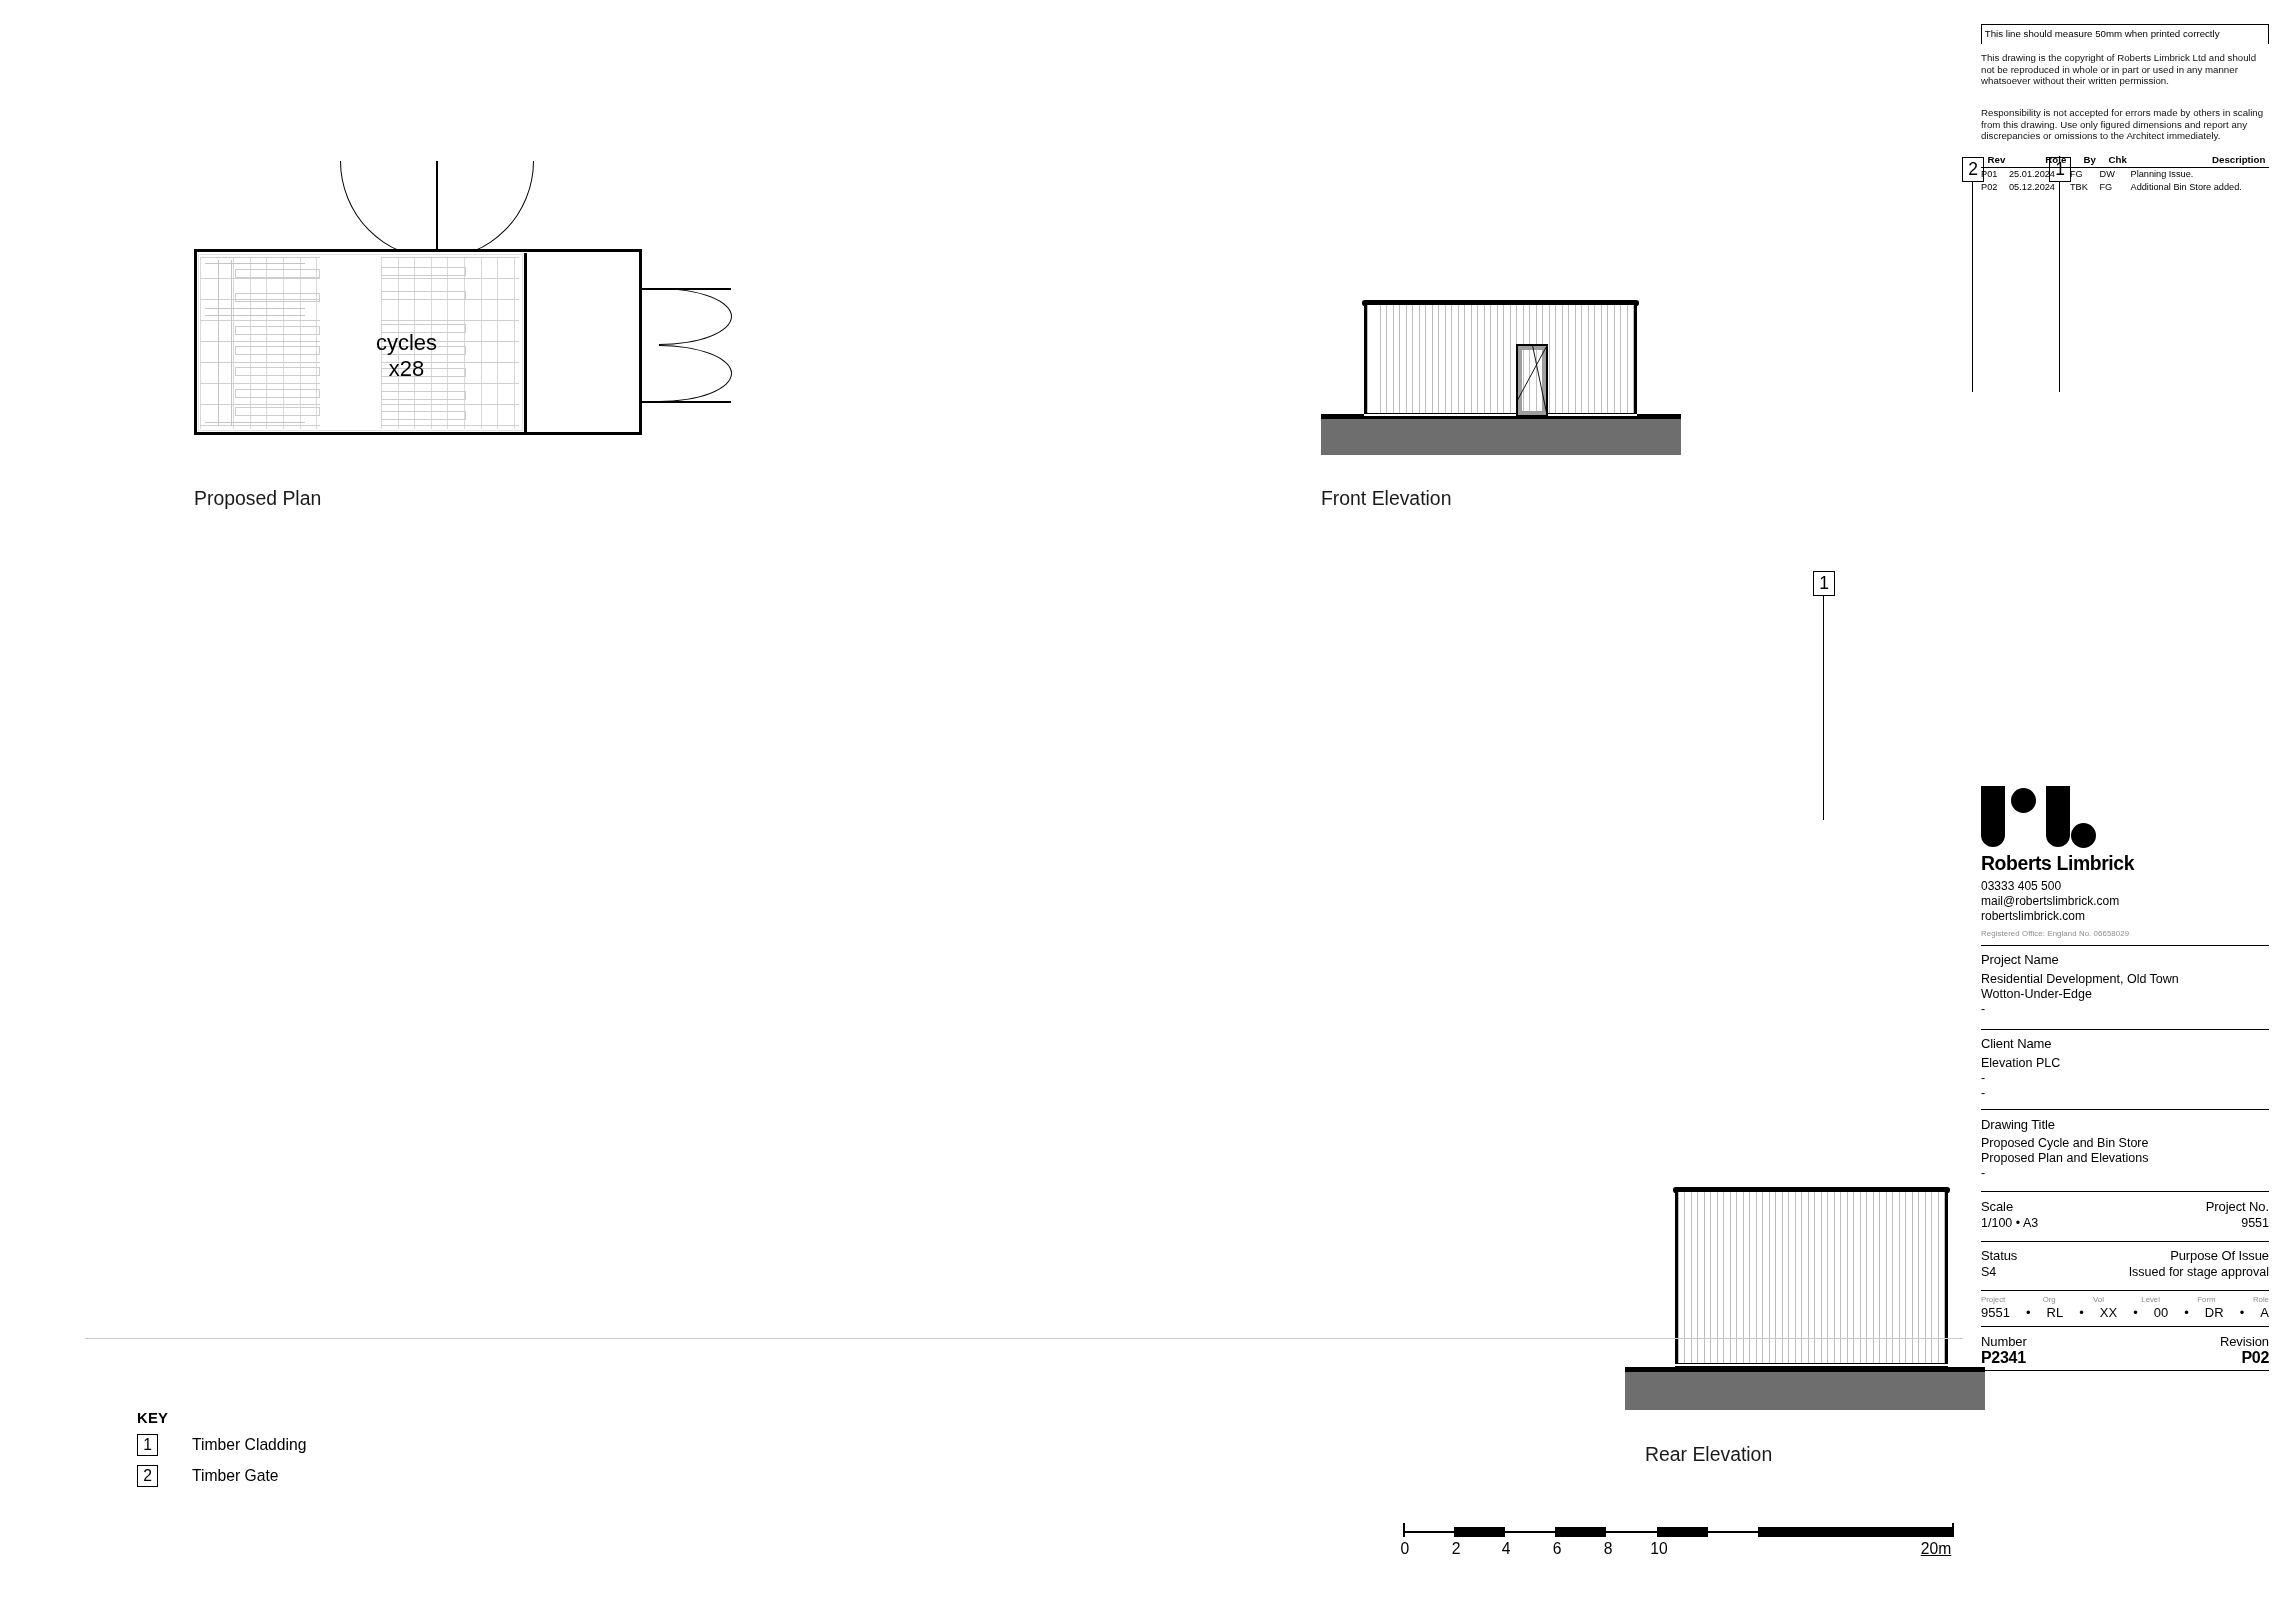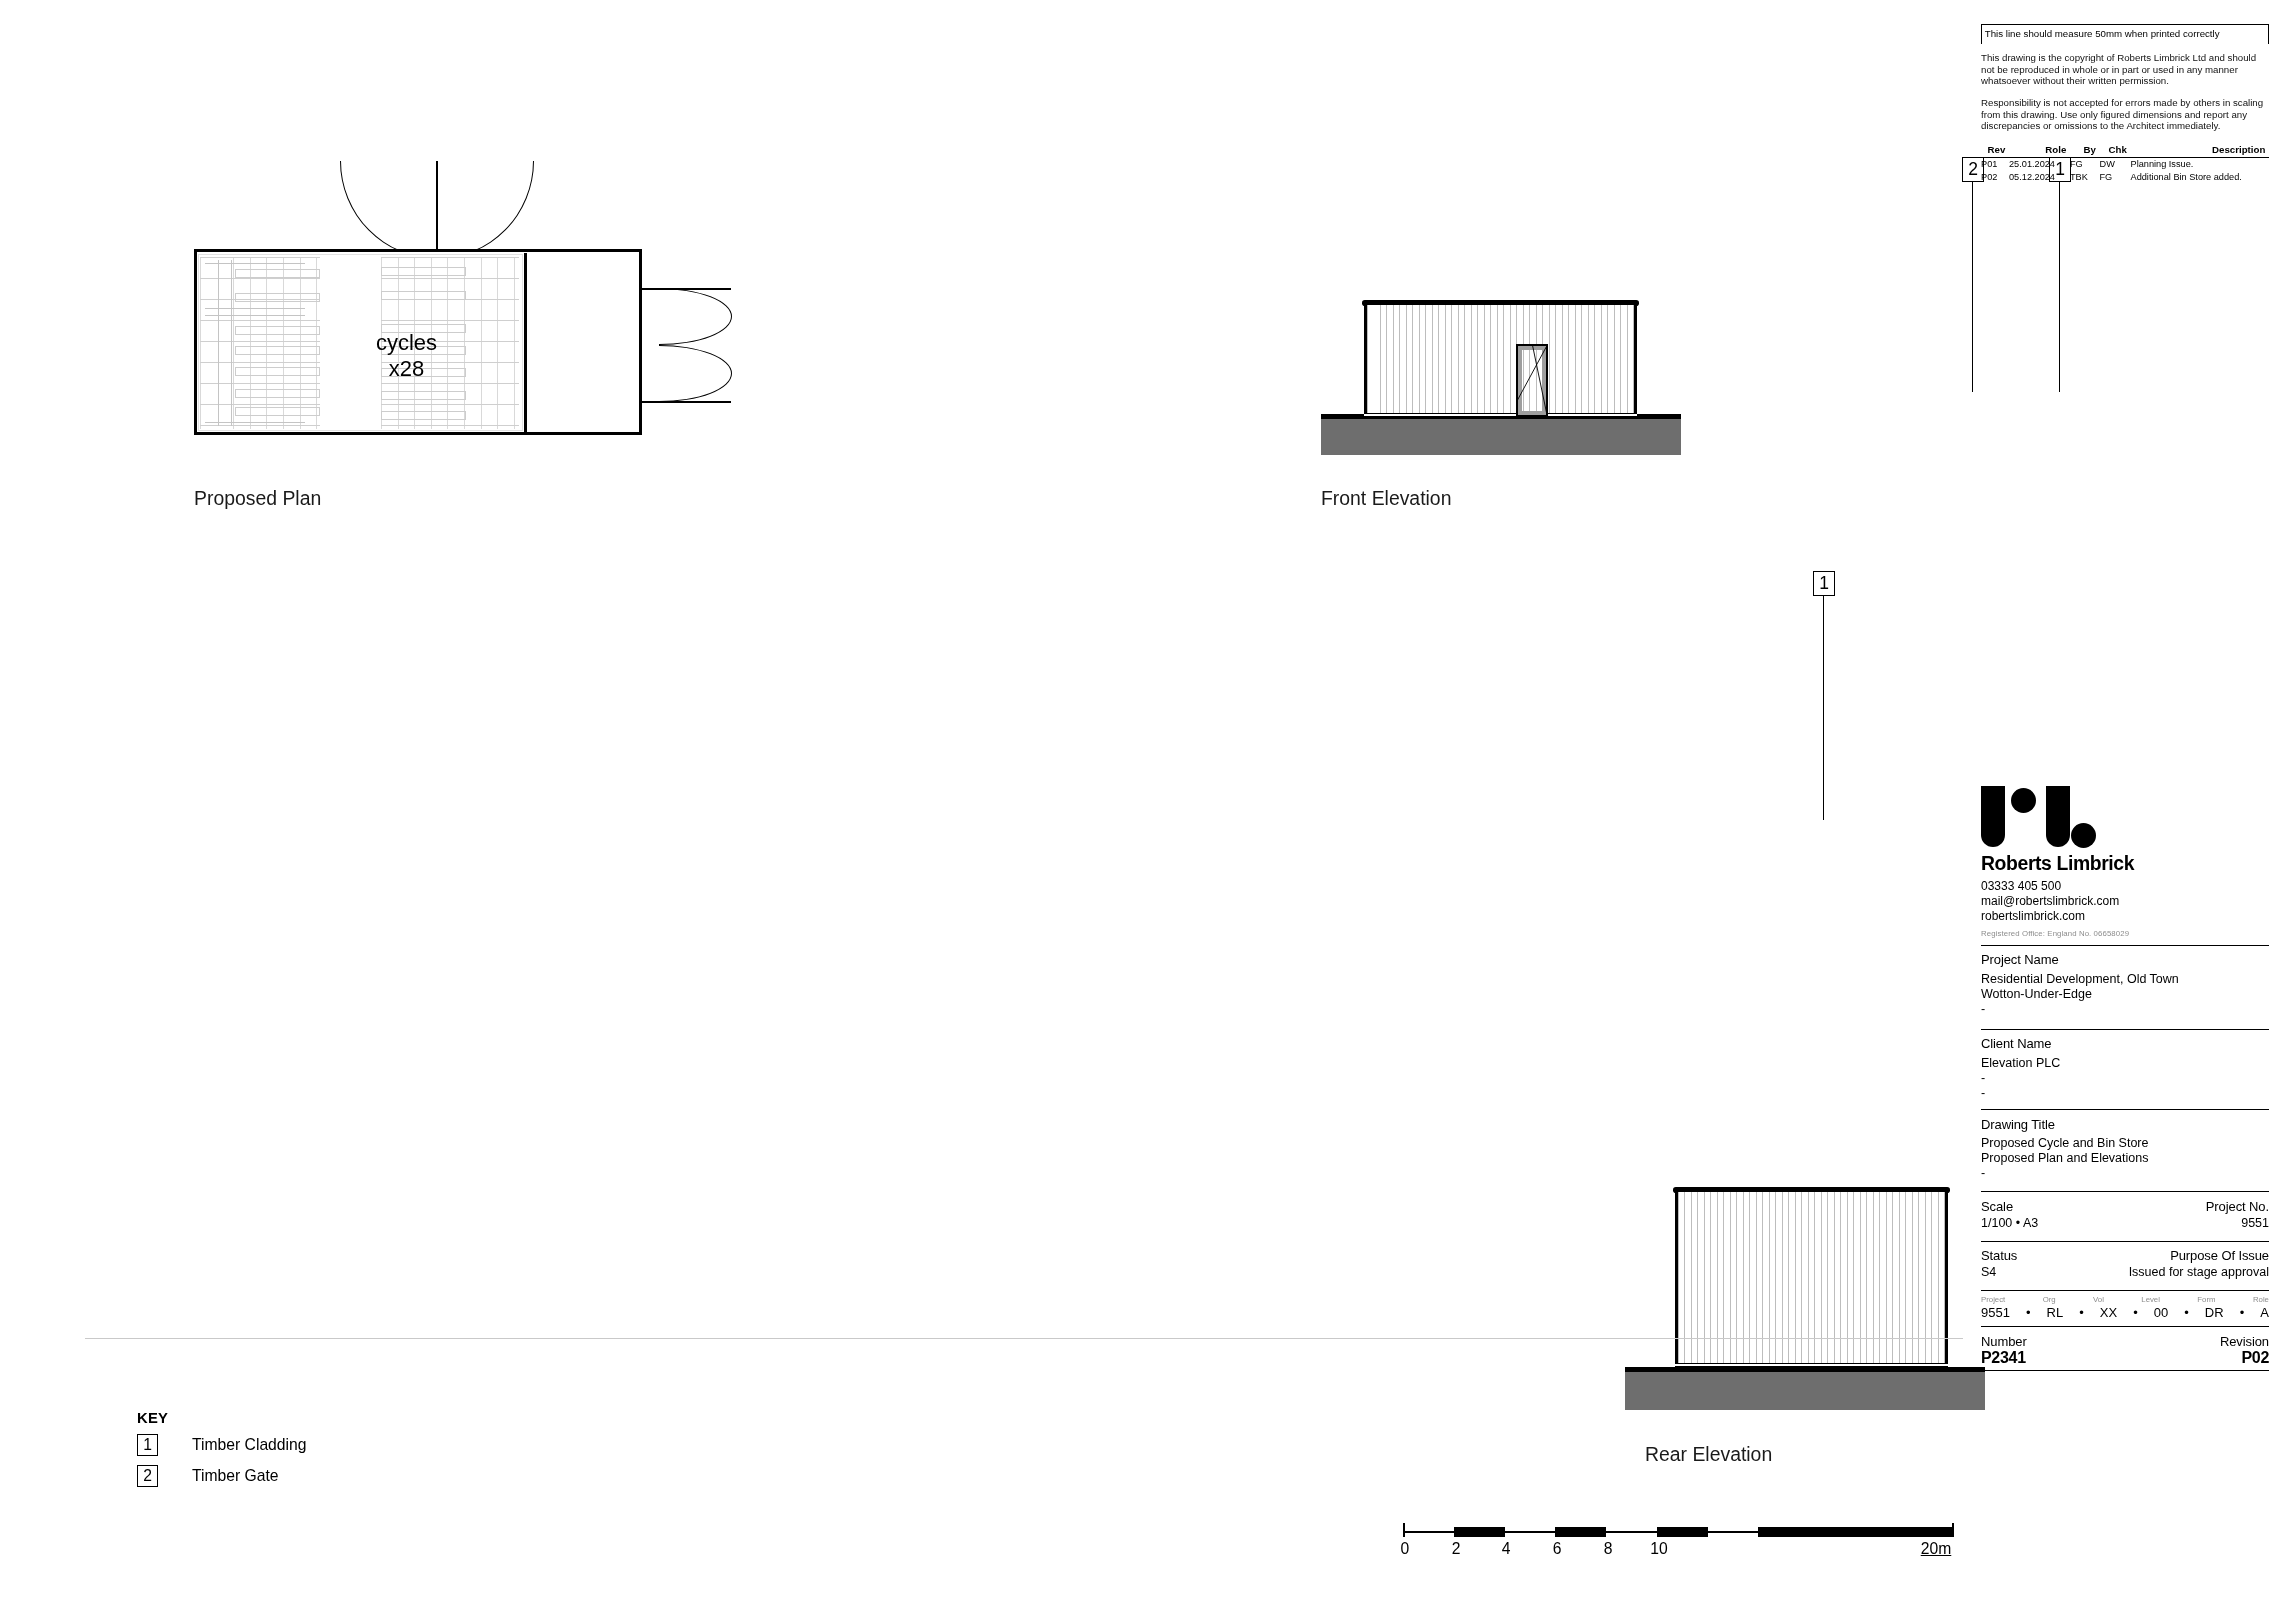--- a/index.html
+++ b/index.html
@@ -323,21 +323,21 @@
 </div>
 
 <div id="titleblock">
 
   <div class="mmbox">
     <span>This line should measure 50mm when printed correctly</span>
   </div>
 
   <div class="note" style="margin-top:8.3px;">This drawing is the copyright of Roberts Limbrick Ltd and should not be reproduced in whole or in part or used in any manner  whatsoever without their written permission.</div>
 
-  <div class="note" style="margin-top:10px;">Responsibility is not accepted for errors made by others in scaling from this drawing. Use only figured dimensions and report any discrepancies or omissions to the Architect immediately.</div>
+  <div class="note" style="margin-top:20px;">Responsibility is not accepted for errors made by others in scaling from this drawing. Use only figured dimensions and report any discrepancies or omissions to the Architect immediately.</div>
 
   <table class="revtbl" style="margin-top:12px;">
     <tbody>
         <tr class="revhdrline">
       <th style="width:28px;">Rev</th>
       <th style="width:61px;">Role</th>
       <th style="width:29.5px;">By</th>
       <th style="width:31px;">Chk</th>
       <th>Description</th>
     </tr>

